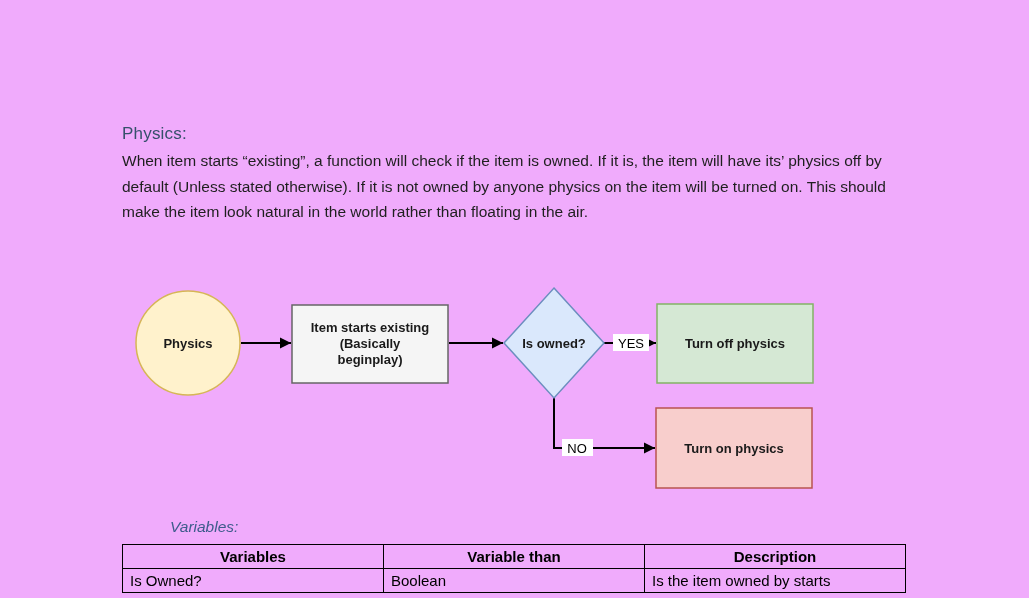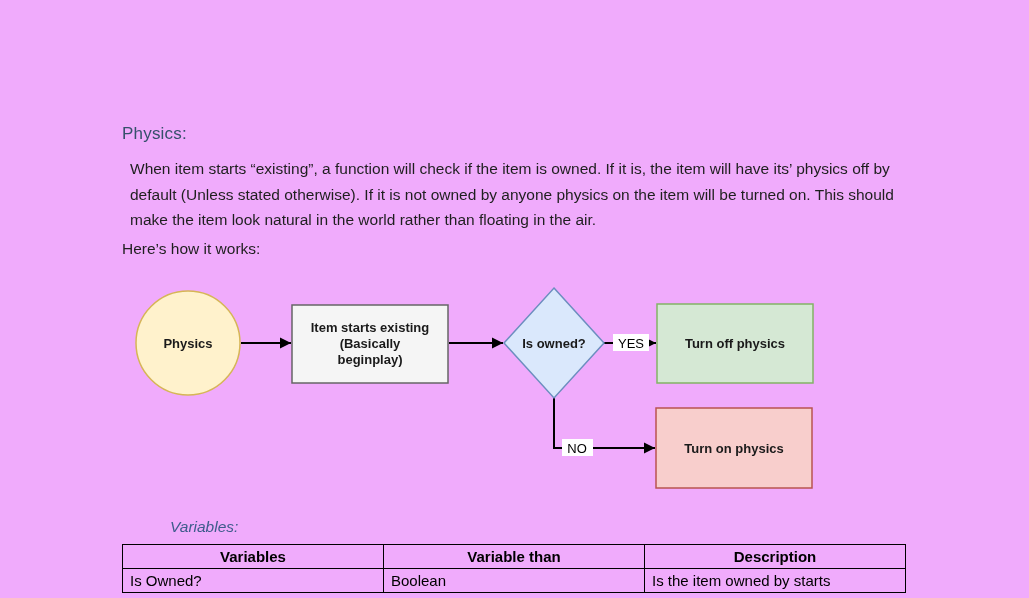--- a/index.html
+++ b/index.html
@@ -18,21 +18,21 @@
     margin: 0;
     font-size: 17px;
     font-weight: 400;
     letter-spacing: 0.2px;
   }
   .body-paragraph {
     position: absolute;
     left: 122px;
     top: 148px;
     width: 792px;
-    margin: 8px;
+    margin: 0;
     font-size: 15.5px;
     line-height: 25.6px;
     color: #1f1f1f;
   }
   .intro-line {
     position: absolute;
     left: 122px;
     top: 240px;
     margin: 0;
     font-size: 15.5px;
@@ -98,21 +98,20 @@
 </style>
 </head>
 <body>
 
 <div class="page">
 
   <h2 class="section-heading" style="color: rgb(53, 80, 107);">Physics:</h2>
 
   <p class="body-paragraph">When item starts “existing”, a function will check if the item is owned. If it is, the item will have its’ physics off by default (Unless stated otherwise). If it is not owned by anyone physics on the item will be turned on. This should make the item look natural in the world rather than floating in the air.</p>
 
-  <p class="intro-line">Here’s how it works:</p>
 
   <svg class="flowchart-svg" width="700" height="215" viewBox="0 0 700 215">
     <defs>
       <marker id="arrowhead" markerUnits="userSpaceOnUse" markerWidth="14" markerHeight="14" refX="12" refY="6.5" orient="auto">
         <path d="M 1 1 L 12 6.5 L 1 12 Z" fill="#000000"></path>
       </marker>
     </defs>
 
     <line class="fc-edge" x1="121" y1="63" x2="171" y2="63" marker-end="url(#arrowhead)"></line>
     <line class="fc-edge" x1="329" y1="63" x2="383" y2="63" marker-end="url(#arrowhead)"></line>

